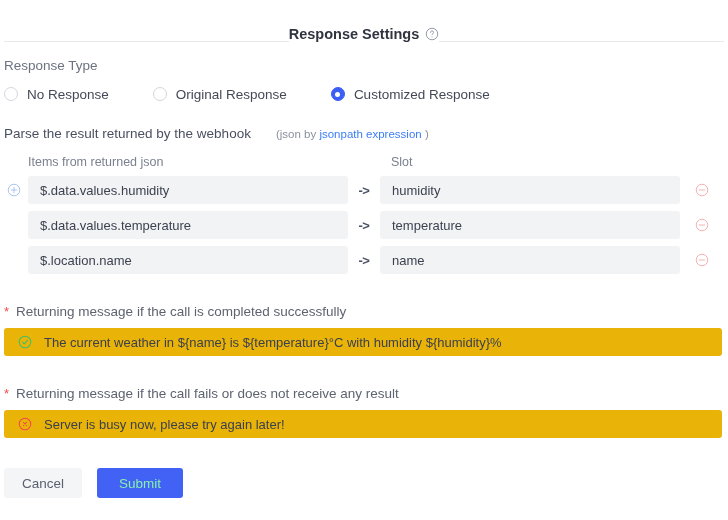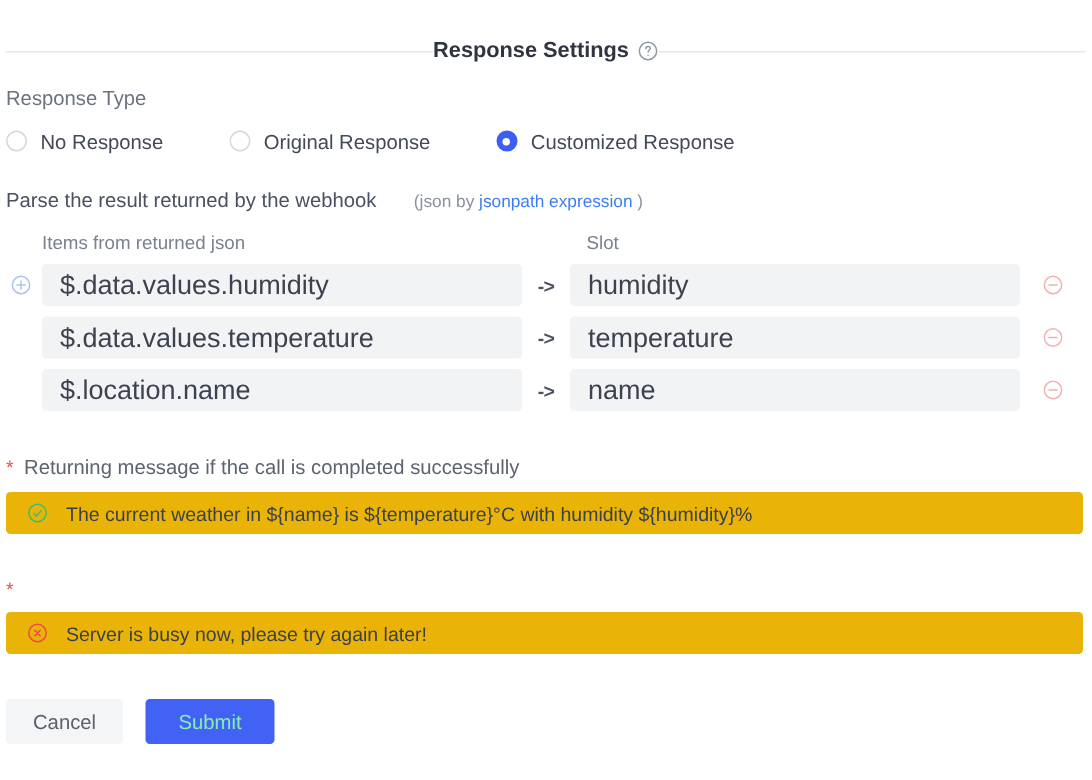--- a/index.html
+++ b/index.html
@@ -18,21 +18,21 @@
   .page {
     position: relative;
     width: 728px;
     height: 520px;
     box-sizing: border-box;
   }
 
   
   .section-header {
     display: flex;
-    align-items: center;
+    align-items: flex-end;
     gap: 0;
     padding: 0 4px;
     margin-top: 26px;
   }
   .divider-line {
     flex: 1 1 auto;
     height: 1px;
     background: #e8e8ec;
   }
   .section-title-wrap {
@@ -159,21 +159,21 @@
   .icon-btn svg { display: block; }
   .add-icon { color: #a8c3f0; }
   .remove-icon { color: #f3b0b0; }
 
   .map-input {
     height: 28px;
     background: #f2f3f5;
     border: none;
     border-radius: 3px;
     font-family: "Liberation Sans", sans-serif;
-    font-size: 18px;
+    font-size: 13px;
     color: #3d4250;
     padding: 0 12px;
     box-sizing: border-box;
     outline: none;
   }
   .map-input.left { width: 320px; }
   .map-input.right { width: 300px; }
 
   .arrow-cell {
     width: 32px;
@@ -375,20 +375,21 @@
       <svg viewBox="0 0 16 16" width="14" height="14" fill="none" stroke="currentColor" stroke-width="1.15">
         <circle cx="8" cy="8" r="6.6"></circle>
         <path d="M5.2 8.2l2 2 3.6-4" stroke-linecap="round" stroke-linejoin="round"></path>
       </svg>
     </span>
     <span class="msg-text">The current weather in ${name} is ${temperature}°C with humidity ${humidity}%</span>
   </div>
 
   <div class="msg-label">
     <span class="required-star">*</span>
+    <span class="msg-label-text">Returning message if the call fails or does not receive any result</span>
   </div>
   <div class="msg-box">
     <span class="msg-status-icon error-icon">
       <svg viewBox="0 0 16 16" width="14" height="14" fill="none" stroke="currentColor" stroke-width="1.15">
         <circle cx="8" cy="8" r="6.6"></circle>
         <path d="M6 6l4 4M10 6l-4 4" stroke-linecap="round"></path>
       </svg>
     </span>
     <span class="msg-text">Server is busy now, please try again later!</span>
   </div>

